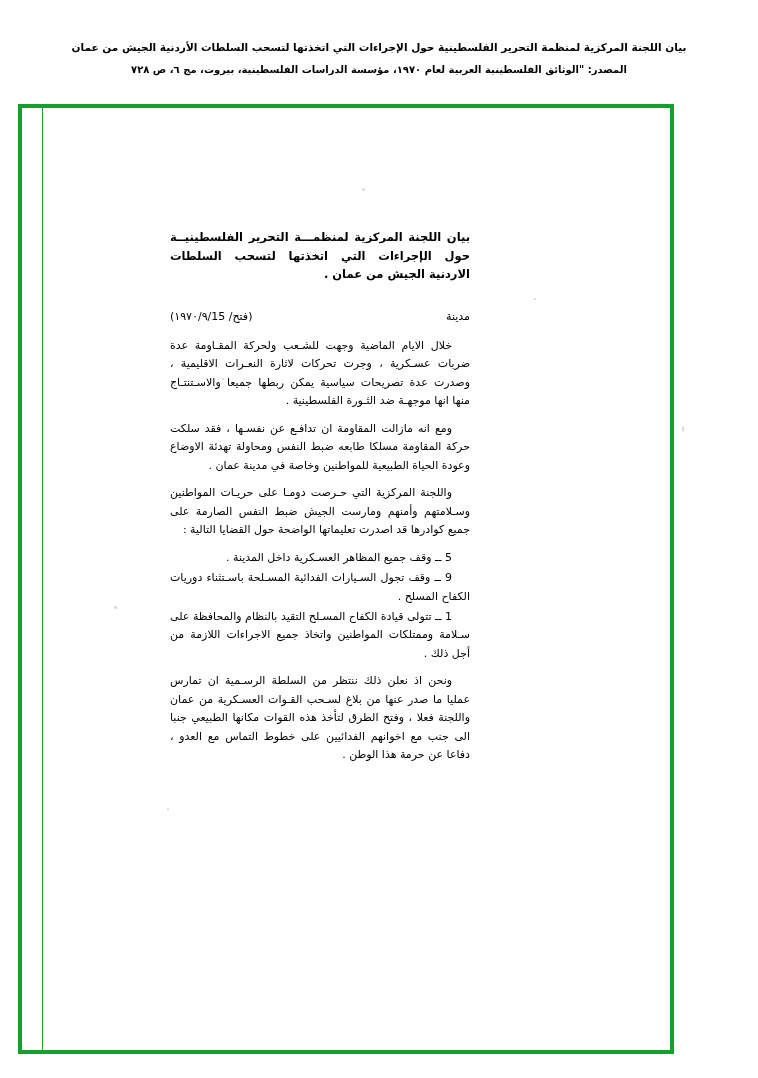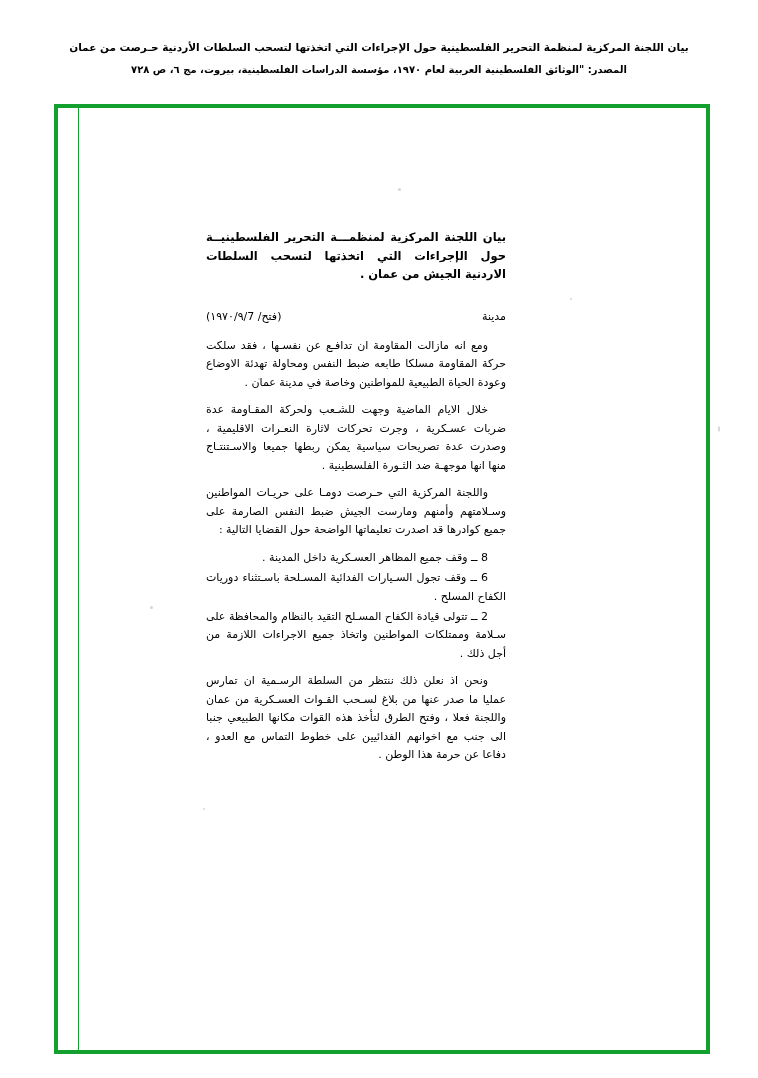--- a/index.html
+++ b/index.html
@@ -43,21 +43,20 @@
   
   .page-frame {
     position: absolute;
     top: 104px;
     left: 18px;
     width: 656px;
     height: 950px;
     border: 4px solid #14a02e;
     box-sizing: border-box;
     background: #ffffff;
-    margin-left: 36px;
   }
   .page-frame .inner-rule {
     position: absolute;
     top: 0;
     bottom: 0;
     left: 20px;
     width: 0;
     border-left: 1px solid #14a02e;
   }
 
@@ -122,50 +121,50 @@
     position: absolute;
     background: #b9b9b9;
     border-radius: 50%;
     opacity: 0.6;
   }
 </style>
 </head>
 <body>
 
 <div class="doc-header">
-  <div class="hdr-title">بيان اللجنة المركزية لمنظمة التحرير الفلسطينية حول الإجراءات التي اتخذتها لتسحب السلطات الأردنية حـرصت من عمان</div>
+  <div class="hdr-title">بيان اللجنة المركزية لمنظمة التحرير الفلسطينية حول الإجراءات التي اتخذتها لتسحب السلطات الأردنية الجيش من عمان</div>
   <div class="hdr-source">المصدر: "الوثائق الفلسطينية العربية لعام ١٩٧٠، مؤسسة الدراسات الفلسطينية، بيروت، مج ٦، ص ٧٢٨</div>
 </div>
 
 <div class="page-frame">
   <div class="inner-rule"></div>
 
   <div class="speck" style="top:80px;  left:340px; width:3px; height:3px;"></div>
   <div class="speck" style="top:190px; left:512px; width:2px; height:2px;"></div>
   <div class="speck" style="top:318px; left:660px; width:2px; height:6px;"></div>
   <div class="speck" style="top:472px; left:168px; width:2px; height:2px;"></div>
   <div class="speck" style="top:498px; left:92px;  width:3px; height:3px;"></div>
   <div class="speck" style="top:700px; left:145px; width:2px; height:2px;"></div>
   <div class="speck" style="top:270px; left:200px; width:2px; height:2px;"></div>
 
   <div class="scan-col">
 
     <div class="doc-title">بيان اللجنة المركزية لمنظمـــة التحرير الفلسطينيــة حول الإجراءات التي اتخذتها لتسحب السلطات الاردنية الجيش من عمان .</div>
 
     <div class="dateline">
       <span class="city">مدينة</span>
-      <span class="date">(فتح/ ١٩٧٠/٩/7)</span>
+      <span class="date">(فتح/ ١٩٧٠/٩/15)</span>
     </div>
 
+    <p class="para">خلال الايام الماضية وجهت للشـعب ولحركة المقـاومة عدة ضربات عسـكرية ، وجرت تحركات لاثارة النعـرات الاقليمية ، وصدرت عدة تصريحات سياسية يمكن ربطها جميعا والاسـتنتـاج منها انها موجهـة ضد الثـورة الفلسطينية .</p>
     <p class="para">ومع انه مازالت المقاومة ان تدافـع عن نفسـها ، فقد سلكت حركة المقاومة مسلكا طابعه ضبط النفس ومحاولة تهدئة الاوضاع وعودة الحياة الطبيعية للمواطنين وخاصة في مدينة عمان .</p>
-    <p class="para">خلال الايام الماضية وجهت للشـعب ولحركة المقـاومة عدة ضربات عسـكرية ، وجرت تحركات لاثارة النعـرات الاقليمية ، وصدرت عدة تصريحات سياسية يمكن ربطها جميعا والاسـتنتـاج منها انها موجهـة ضد الثـورة الفلسطينية .</p>
     <p class="para">واللجنة المركزية التي حـرصت دومـا على حريـات المواطنين وسـلامتهم وأمنهم ومارست الجيش ضبط النفس الصارمة على جميع كوادرها قد اصدرت تعليماتها الواضحة حول القضايا التالية :</p>
 
     <ul class="demands">
-      <li class="demand">8 ــ وقف جميع المظاهر العسـكرية داخل المدينة .</li>
-      <li class="demand">6 ــ وقف تجول السـيارات الفدائية المسـلحة باسـتثناء دوريات الكفاح المسلح .</li>
-      <li class="demand">2 ــ تتولى قيادة الكفاح المسـلح التقيد بالنظام والمحافظة على سـلامة وممتلكات المواطنين واتخاذ جميع الاجراءات اللازمة من أجل ذلك .</li>
+      <li class="demand">5 ــ وقف جميع المظاهر العسـكرية داخل المدينة .</li>
+      <li class="demand">9 ــ وقف تجول السـيارات الفدائية المسـلحة باسـتثناء دوريات الكفاح المسلح .</li>
+      <li class="demand">1 ــ تتولى قيادة الكفاح المسـلح التقيد بالنظام والمحافظة على سـلامة وممتلكات المواطنين واتخاذ جميع الاجراءات اللازمة من أجل ذلك .</li>
     </ul>
 
     <p class="para">ونحن اذ نعلن ذلك ننتظر من السلطة الرسـمية ان تمارس عمليا ما صدر عنها من بلاغ لسـحب القـوات العسـكرية من عمان واللجنة فعلا ، وفتح الطرق لتأخذ هذه القوات مكانها الطبيعي جنبا الى جنب مع اخوانهم الفدائيين على خطوط التماس مع العدو ، دفاعا عن حرمة هذا الوطن .</p>
 
   </div>
 </div>
 
 </body></html>

